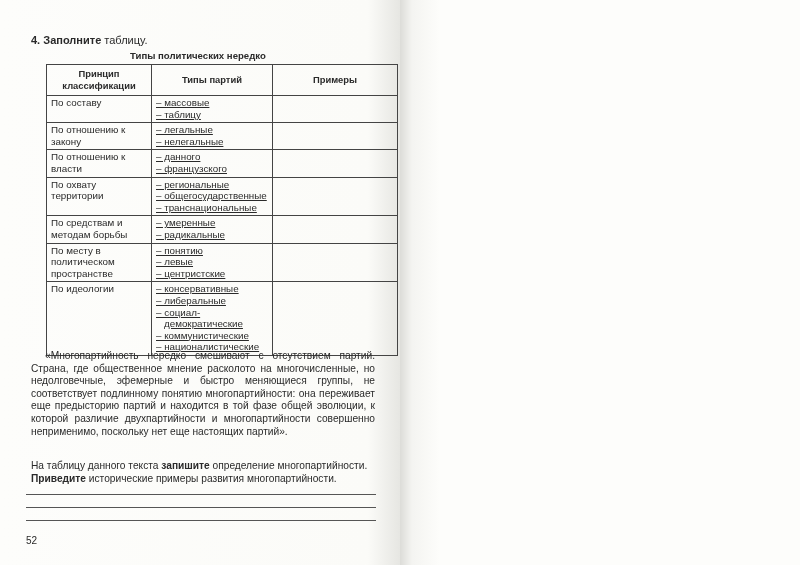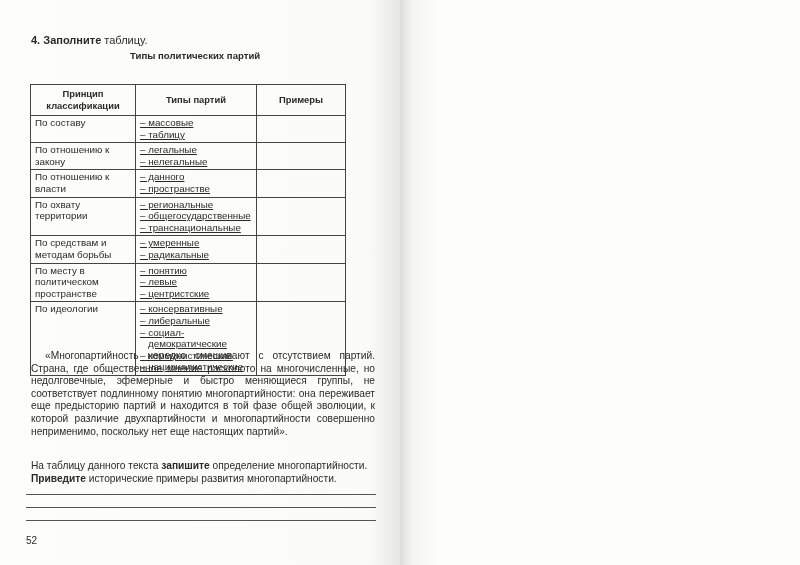--- a/index.html
+++ b/index.html
@@ -18,22 +18,22 @@
   .task-head { font-size: 11px; line-height: 14px; }
   .task-head b { font-weight: bold; }
   p { margin: 0; }
   .txt { font-size: 10.2px; line-height: 12.6px; text-align: justify; }
   .ind { text-indent: 14px; }
 
   
   #t4 { position: absolute; left: 31px; top: 33px; }
   #table-caption { position: absolute; left: 130px; top: 50px; font-size: 9.6px; font-weight: bold; }
   table.parties {
-    position: absolute; left: 30px; top: 64px; width: 316px;
-    border-collapse: collapse; font-size: 9.8px; line-height: 11.6px; margin-top: 20px;
+    position: absolute; left: 46px; top: 64px; width: 352px;
+    border-collapse: collapse; font-size: 9.8px; line-height: 11.6px;
   }
   table.parties th, table.parties td { border: 1px solid #444; vertical-align: top; padding: 1px 4px 2px 4px; }
   table.parties th { font-weight: bold; text-align: center; vertical-align: middle; height: 27px; font-size: 9.4px; }
   .col1 { width: 96px; }
   .col2 { width: 112px; }
   .dash-item { display: block; padding-left: 8px; text-indent: -8px; text-decoration: underline; }
 
   #t5 { position: absolute; left: 31px; top: 350px; width: 344px; }
   #t5-task { position: absolute; left: 31px; top: 460px; width: 344px; }
   .answer-line { position: absolute; height: 1px; background: #555; }
@@ -42,21 +42,21 @@
 </head>
 <body>
 
 <div class="spread">
 
   <div class="page left">
     <div id="t4" class="task-head">
       <b>4.</b>
       <b>Заполните</b><span> таблицу.</span>
     </div>
-    <div id="table-caption">Типы политических партий</div>
+    <div id="table-caption">Типы политических нередко</div>
 
     <table class="parties">
       <thead>
         <tr>
           <th class="col1">Принцип классификации</th>
           <th class="col2">Типы партий</th>
           <th>Примеры</th>
         </tr>
       </thead>
       <tbody>
@@ -73,21 +73,21 @@
           <td>
             <span class="dash-item">– легальные</span>
             <span class="dash-item">– нелегальные</span>
           </td>
           <td></td>
         </tr>
         <tr>
           <td>По отношению к власти</td>
           <td>
             <span class="dash-item">– данного</span>
-            <span class="dash-item">– пространстве</span>
+            <span class="dash-item">– французского</span>
           </td>
           <td></td>
         </tr>
         <tr>
           <td>По охвату территории</td>
           <td>
             <span class="dash-item">– региональные</span>
             <span class="dash-item">– общегосударственные</span>
             <span class="dash-item">– транснациональные</span>
           </td>

